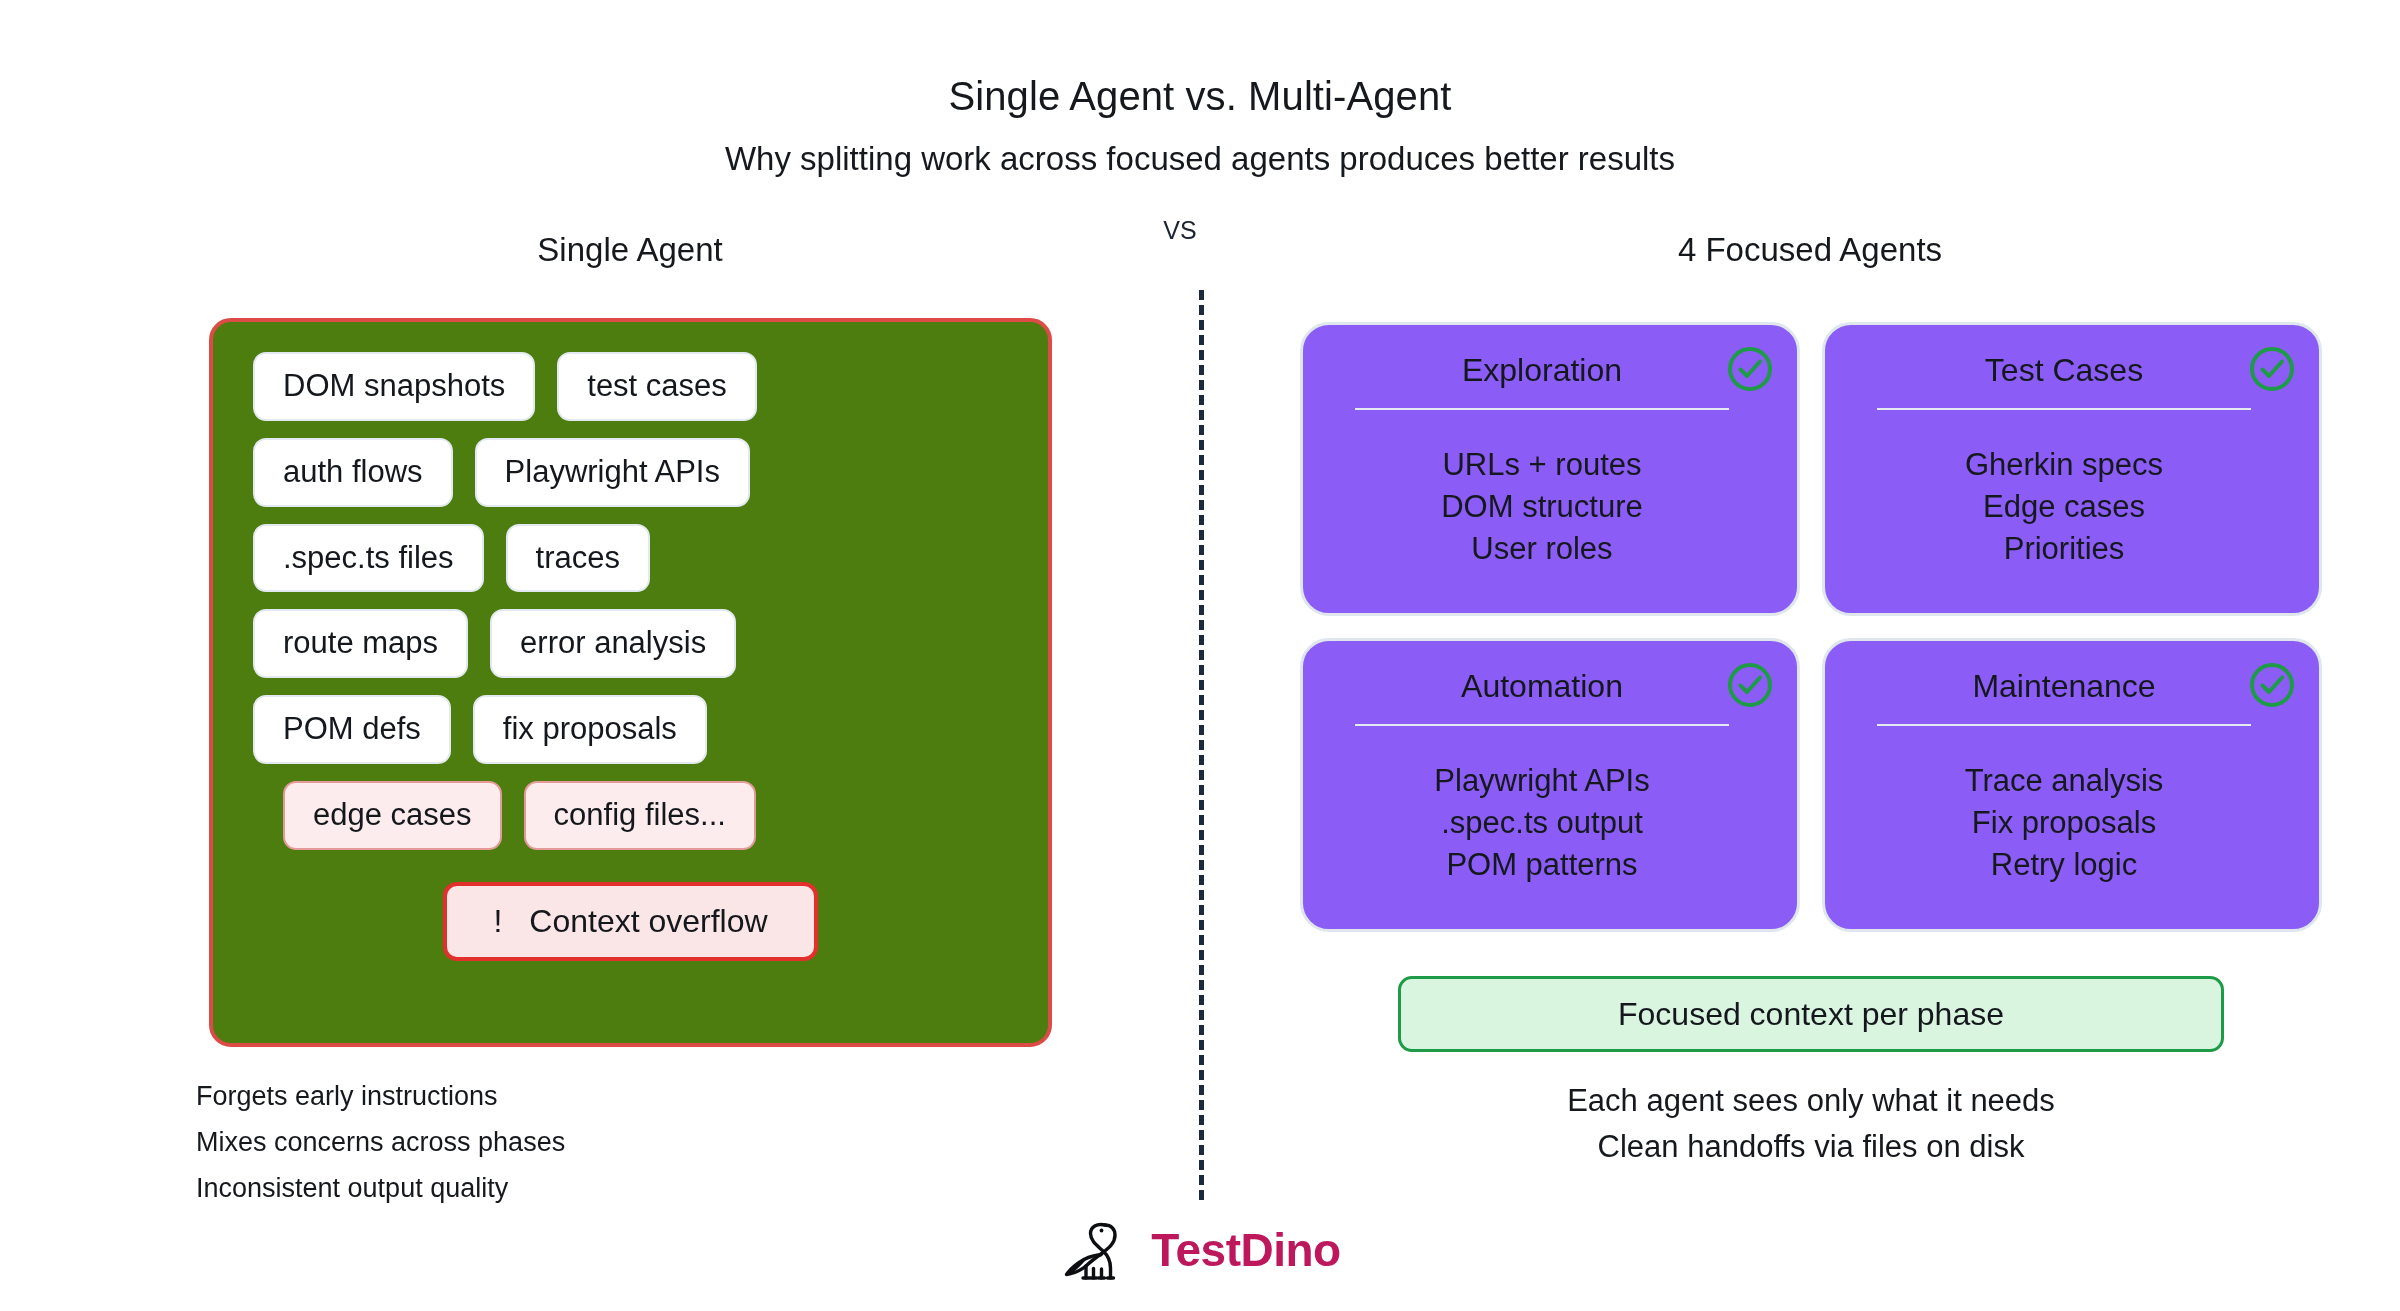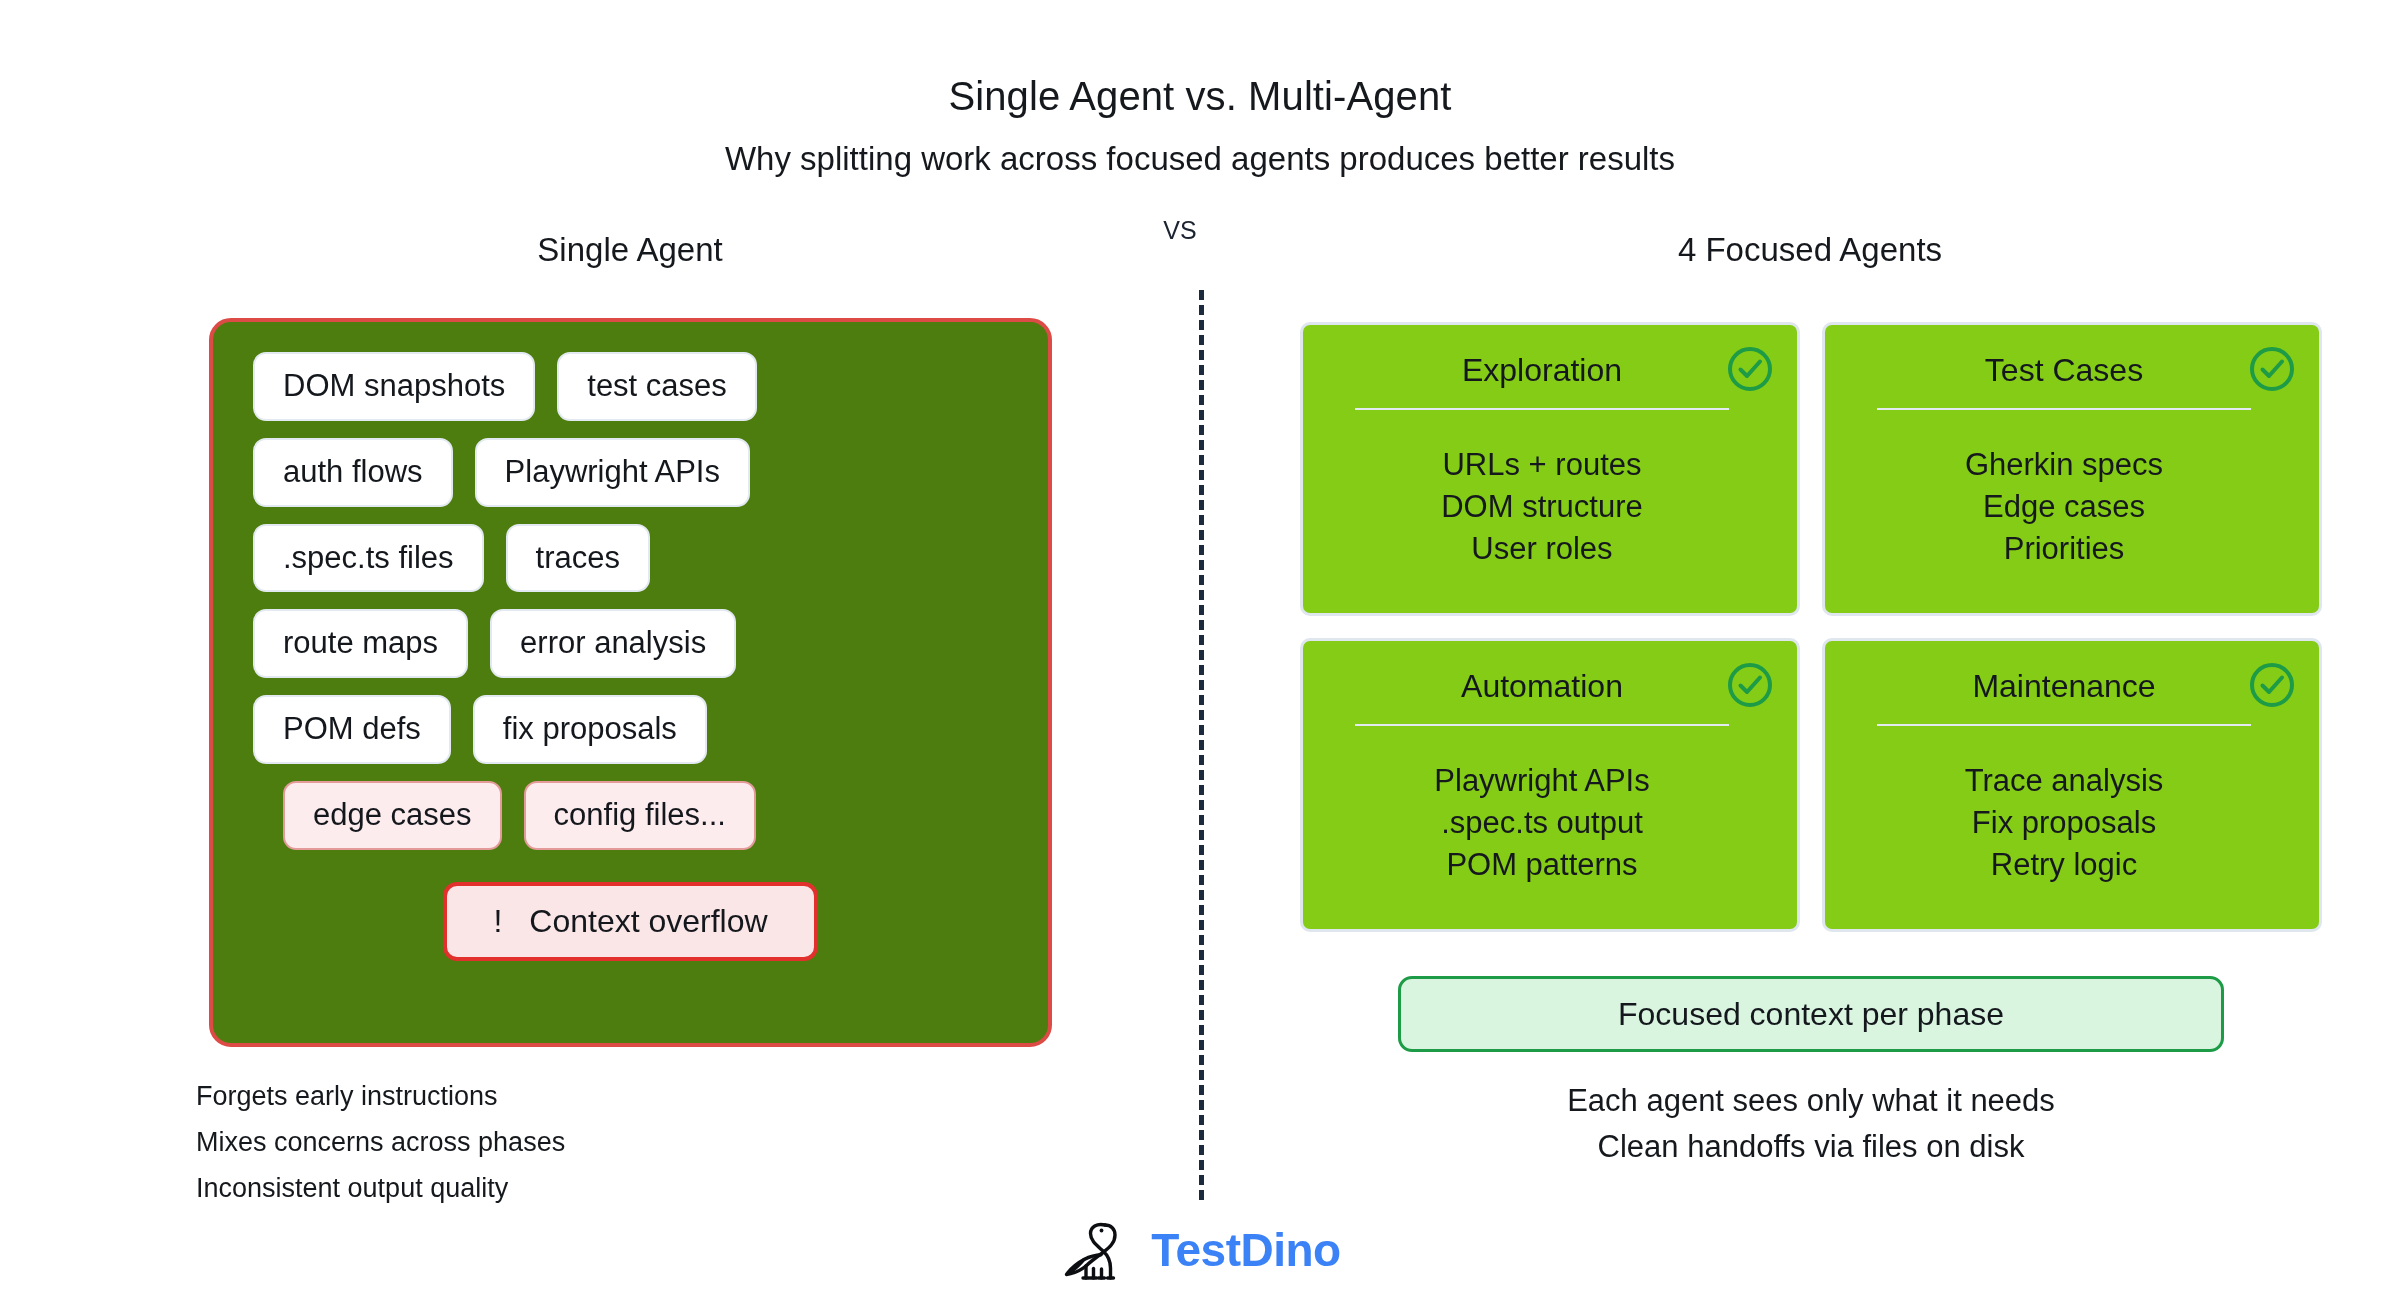--- a/index.html
+++ b/index.html
@@ -139,23 +139,23 @@
     top: 322px;
     left: 1300px;
     width: 1022px;
     display: grid;
     grid-template-columns: 500px 500px;
     grid-template-rows: 294px 294px;
     gap: 22px;
   }
   .agent-card {
     position: relative;
-    background: #84cc16;
+    background: #8b5cf6;
     border: 3px solid #dfe6ee;
-    border-radius: 10px;
+    border-radius: 29px;
     padding: 26px 30px 24px 14px;
   }
   .card-title {
     text-align: center;
     font-size: 32px;
     color: #14181d;
     line-height: 1.2;
     padding: 0 46px;
   }
   .card-divider {
@@ -216,21 +216,21 @@
     width: 2400px;
     display: flex;
     align-items: center;
     justify-content: center;
     gap: 14px;
   }
   .brand-mark { width: 78px; height: 72px; display: block; }
   .brand-name {
     font-size: 46px;
     font-weight: 700;
-    color: #3b82f6;
+    color: #be185d;
     letter-spacing: -0.5px;
     line-height: 1;
   }
 </style>
 </head>
 <body>
 
 <div class="page">
 
   <div class="header">

